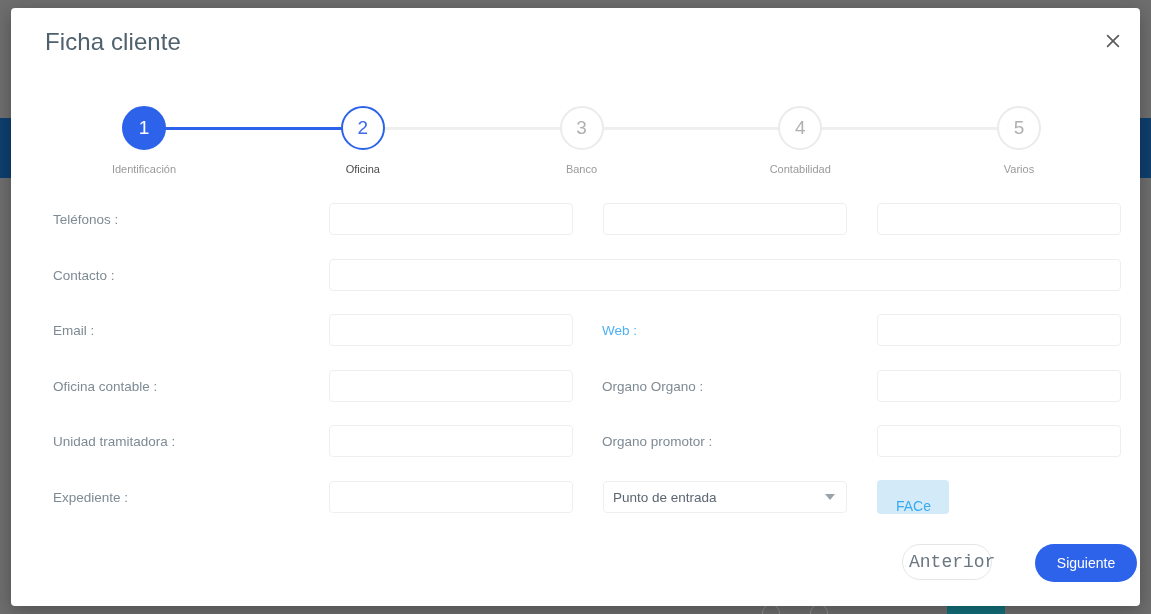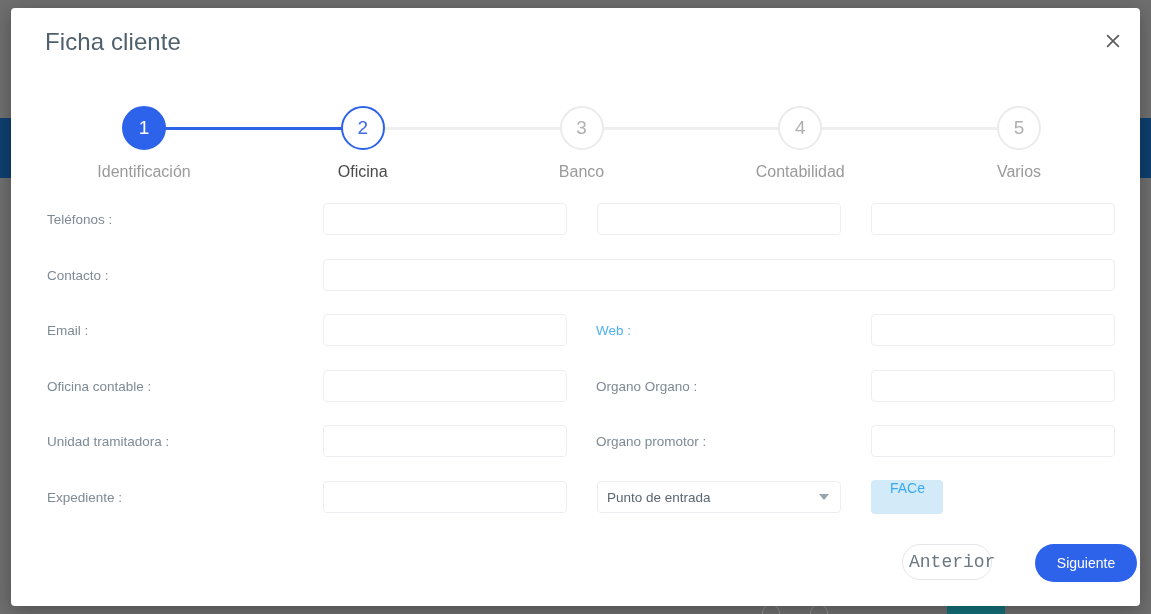--- a/index.html
+++ b/index.html
@@ -119,42 +119,42 @@
     border-color: #2d62ea;
     color: #ffffff;
   }
   .step.active .step-circle {
     background: #ffffff;
     border: 2.5px solid #2d62ea;
     color: #3f6ae8;
   }
   .step-label {
     margin-top: 13px;
-    font-size: 16px;
+    font-size: 11px;
     color: #9a9a9a;
   }
   .step.active .step-label { color: #4a4a4a; }
   .connector {
     position: absolute;
     height: 3px;
     top: 21px;
     background: #efefef;
     z-index: 1;
   }
   .connector.filled { background: #2d62ea; }
 
   
   .form-area {
     position: absolute;
     left: 0; top: 188px;
     width: 1129px;
   }
   .row {
     position: absolute;
-    left: 6px;
+    left: 12px;
     width: 1029px;
     height: 56px;
   }
   .lbl {
     position: absolute;
     font-size: 13.5px;
     color: #7e8a94;
     top: 16px;
     white-space: nowrap;
   }
@@ -215,21 +215,21 @@
     top: 6px;
     height: 34px;
     background: #d3eaf9;
     border: none;
     border-radius: 4px;
     color: #3aaaf0;
     font-size: 14px;
     font-family: "Liberation Sans", sans-serif;
     cursor: pointer;
     display: flex;
-    align-items: flex-start;
+    align-items: flex-end;
     justify-content: center;
     gap: 1px;
     padding: 0 18px;
   }
   .chip-btn .mag { display: block; }
   .chip-face { left: 854px; width: 72px; }
   .chip-efact { left: 938px; width: 84px; }
 
   
   .footer {

